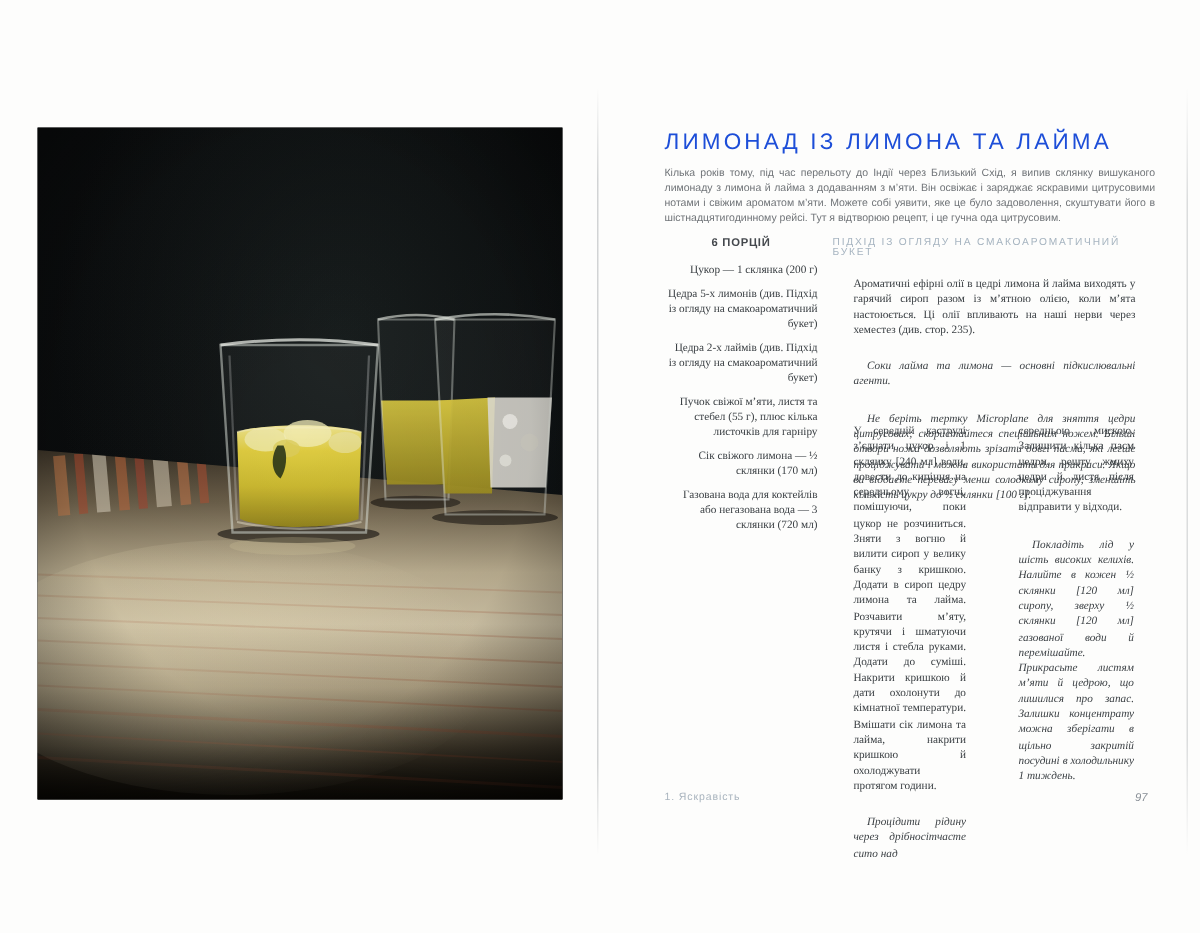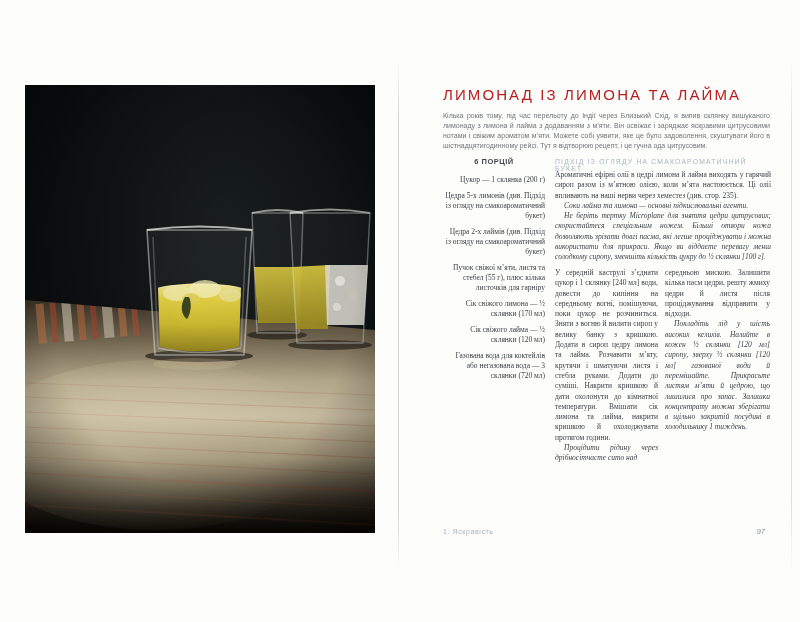--- a/index.html
+++ b/index.html
@@ -21,21 +21,21 @@
     background:linear-gradient(180deg,rgba(214,216,216,0),rgba(210,212,213,.8) 15%,rgba(210,212,213,.8) 85%,rgba(214,216,216,0));
   }
 
   
   .photo{left:25px;top:85px;width:350px;height:448px;background:#0a0c0d;}
   .photo svg{display:block;}
 
   
   .title{
     left:443px;top:86px;width:330px;
-    font-size:15px;letter-spacing:2.1px;font-weight:400;color:#b91c1c;
+    font-size:15px;letter-spacing:2.1px;font-weight:400;color:#1d4ed8;
   }
   .intro{
     left:443px;top:111px;width:327px;
     font-size:7px;line-height:10px;color:#70747"8";
     color:#707478;text-align:justify;
   }
   .servings{
     left:443px;top:157px;width:102px;
     font-size:7.5px;font-weight:bold;letter-spacing:.5px;color:#44484d;text-align:center;
   }
@@ -44,21 +44,21 @@
     margin:0 0 6px 0;
     font-family:"Liberation Serif", serif;
     font-size:7.5px;line-height:10px;color:#3c4145;text-align:right;
   }
   .flavor-header{
     left:555px;top:158px;width:216px;
     font-size:6.8px;letter-spacing:1.2px;color:#a6b4c0;
   }
   .flavor{left:555px;top:170px;width:216px;}
   .flavor p, .mcol p{
-    margin:0;
+    margin:14px;
     font-family:"Liberation Serif", serif;
     font-size:7.5px;line-height:10.3px;color:#3c4145;
     text-align:justify;hyphens:auto;
   }
   .flavor p.indent, .mcol p.indent{text-indent:9px;font-style:italic;}
   .mcol1{left:555px;top:268px;width:103px;}
   .mcol2{left:665px;top:268px;width:105px;}
   .footer-chapter{
     left:443px;top:528px;width:150px;
     font-size:7px;letter-spacing:.6px;color:#a9b4be;
@@ -209,21 +209,20 @@
   <p class="abs intro" style="margin:0;">Кілька років тому, під час перельоту до Індії через Близький Схід, я випив склянку вишуканого лимонаду з лимона й лайма з додаванням з м’яти. Він освіжає і заряджає яскравими цитрусовими нотами і свіжим ароматом м’яти. Можете собі уявити, яке це було задоволення, скуштувати його в шістнадцятигодинному рейсі. Тут я відтворюю рецепт, і це гучна ода цитрусовим.</p>
 
   <div class="abs servings">6 ПОРЦІЙ</div>
 
   <div class="abs ingredients">
     <p>Цукор — 1 склянка (200 г)</p>
     <p>Цедра 5-х лимонів (див. Підхід із огляду на смакоароматичний букет)</p>
     <p>Цедра 2-х лаймів (див. Підхід із огляду на смакоароматичний букет)</p>
     <p>Пучок свіжої м’яти, листя та стебел (55 г), плюс кілька листочків для гарніру</p>
     <p>Сік свіжого лимона — ½ склянки (170 мл)</p>
-    <p>Сік свіжого лайма — ½ склянки (120 мл)</p>
     <p>Газована вода для коктейлів або негазована вода — 3 склянки (720 мл)</p>
   </div>
 
   <div class="abs flavor-header">ПІДХІД ІЗ ОГЛЯДУ НА СМАКОАРОМАТИЧНИЙ БУКЕТ</div>
 
   <div class="abs flavor">
     <p>Ароматичні ефірні олії в цедрі лимона й лайма виходять у гарячий сироп разом із м’ятною олією, коли м’ята настоюється. Ці олії впливають на наші нерви через хеместез (див. стор. 235).</p>
     <p class="indent">Соки лайма та лимона — основні підкислювальні агенти.</p>
     <p class="indent">Не беріть тертку Microplane для зняття цедри цитрусових; скористайтеся спеціальним ножем. Більші отвори ножа дозволяють зрізати довгі пасма, які легше проціджувати і можна використати для прикраси. Якщо ви віддаєте перевагу менш солодкому сиропу, зменшіть кількість цукру до ½ склянки [100 г].</p>
   </div>

